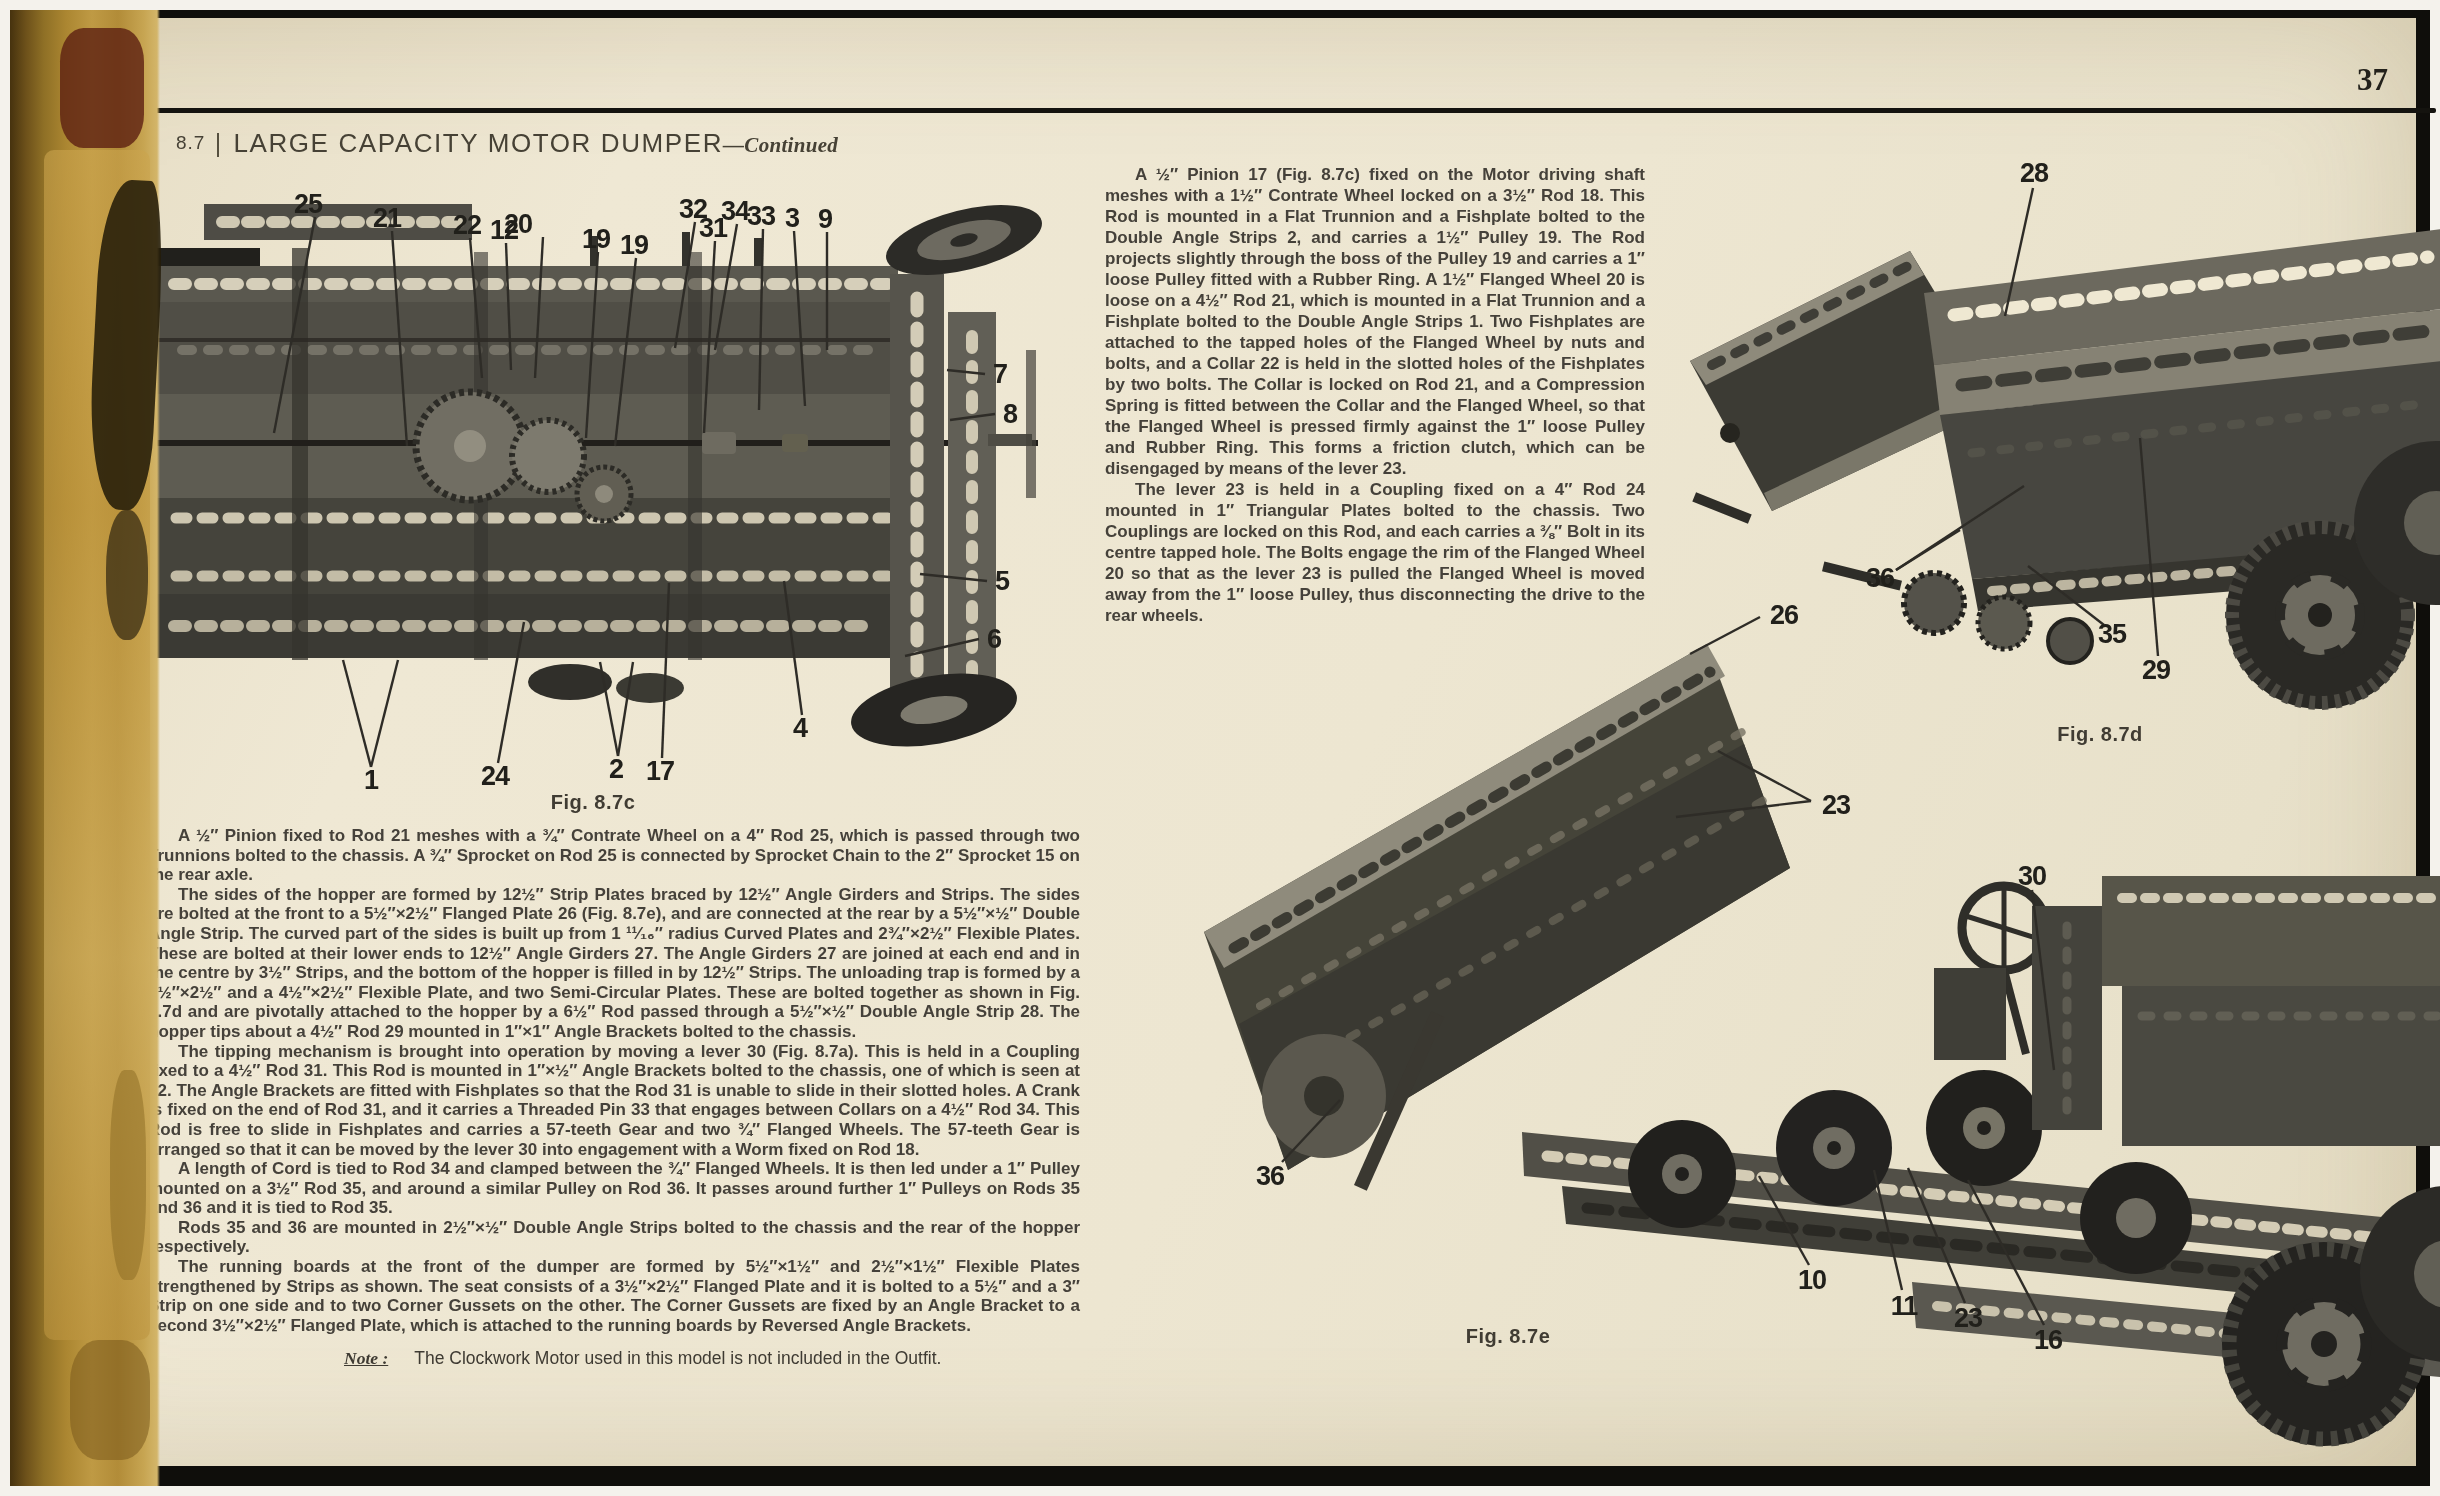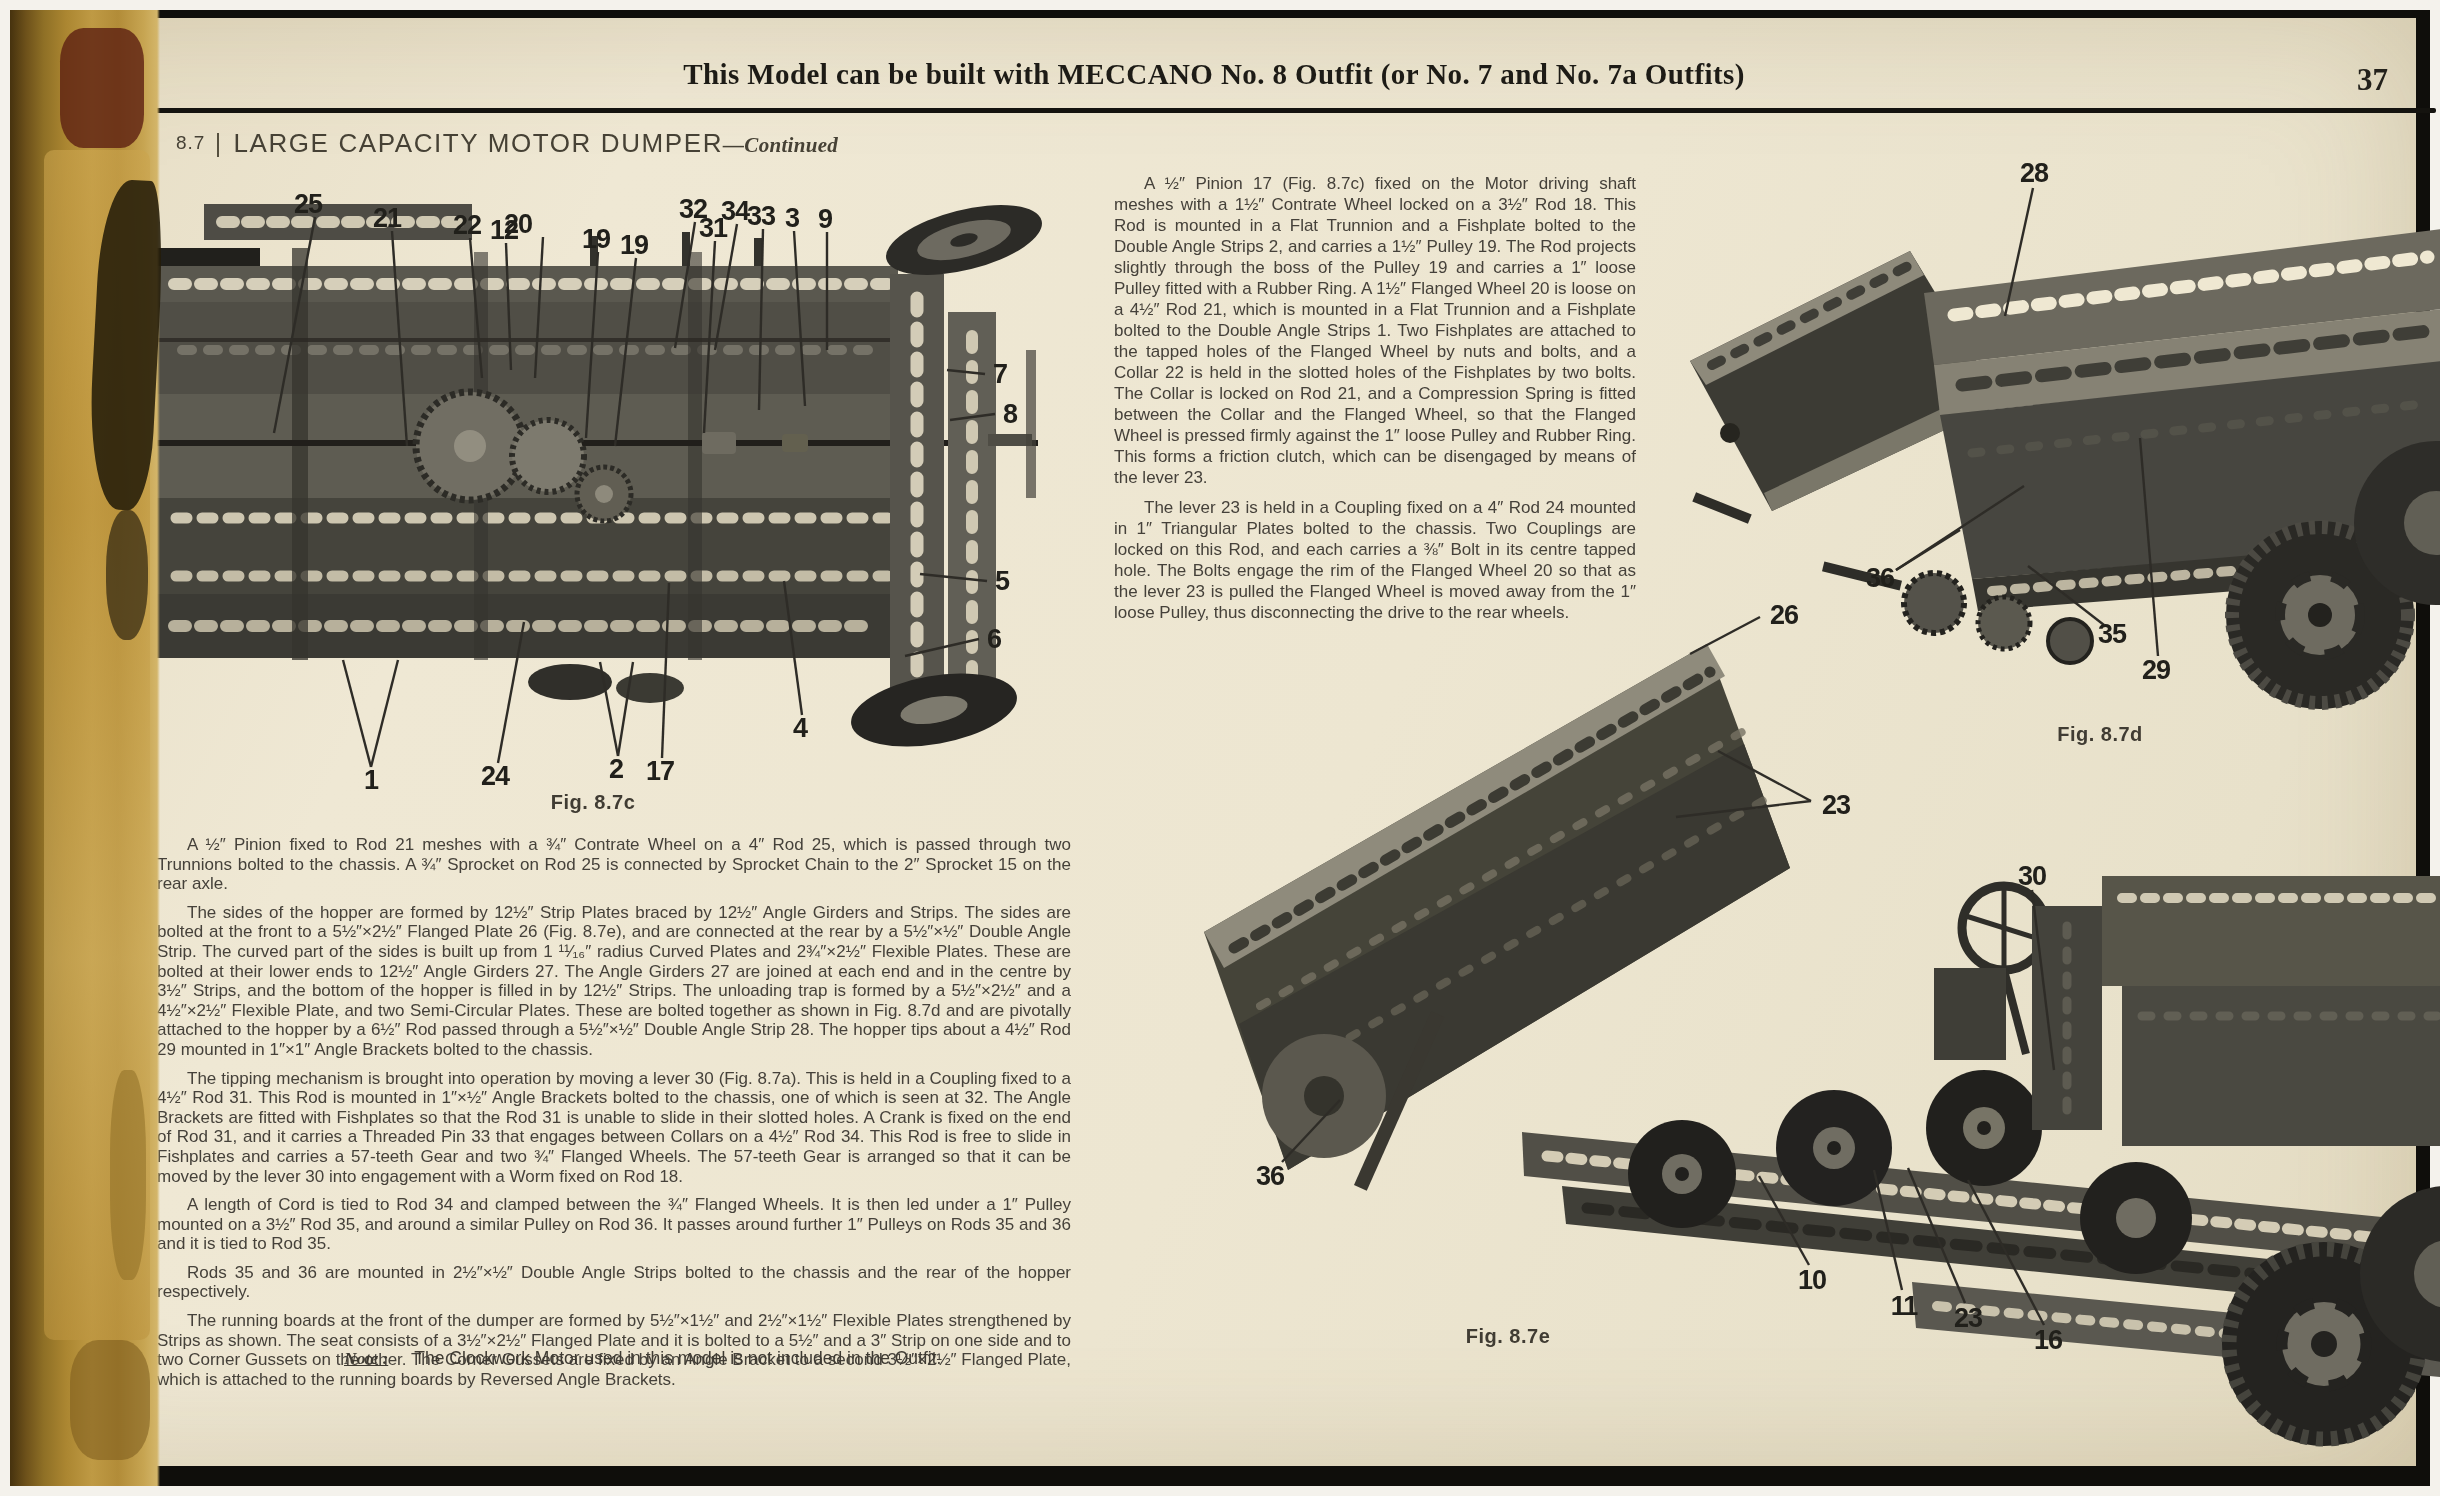--- a/index.html
+++ b/index.html
@@ -29,38 +29,37 @@
     font-family:"Liberation Serif",serif;font-weight:bold;font-size:29px;color:#1d1b16;letter-spacing:.4px;}
   .pageno{position:absolute;right:28px;top:44px;font-family:"Liberation Serif",serif;font-weight:bold;font-size:31px;color:#23211b;}
   .rule{position:absolute;left:138px;top:90px;width:2286px;height:5px;background:#14130f;border-radius:2px;}
   .section{position:absolute;left:164px;top:110px;color:#464135;}
   .section .num{font-size:19px;vertical-align:3px;letter-spacing:1px;}
   .section .bar{display:inline-block;width:2px;height:24px;background:#56503f;margin:0 14px -5px 12px;}
   .section .title{font-size:26px;letter-spacing:1.6px;}
   .section .cont{font-family:"Liberation Serif",serif;font-style:italic;font-weight:bold;font-size:21px;letter-spacing:.3px;}
   
   .col{position:absolute;color:#45413a;text-align:justify;}
-  .col p{margin:9px;text-indent:30px;}
+  .col p{margin:0;text-indent:30px;font-weight:bold;}
   .rcol{left:1093px;top:146px;width:540px;font-size:17px;line-height:21px;}
   .lcol{left:136px;top:808px;width:932px;font-size:17px;line-height:19.6px;}
   .note{position:absolute;left:332px;top:1330px;font-size:17.5px;color:#3e3a32;}
   .note .nl{font-family:"Liberation Serif",serif;font-style:italic;font-weight:bold;margin-right:26px;text-decoration:underline;}
   
   .fig{position:absolute;}
   .cap{position:absolute;font-size:20px;font-weight:bold;color:#403c33;letter-spacing:.5px;transform:translate(-50%,-50%);text-align:center;}
   .co{position:absolute;transform:translate(-50%,-50%);font-weight:bold;font-size:27px;color:#21201b;letter-spacing:-1px;}
   .leaders{position:absolute;left:0;top:0;pointer-events:none;}
 </style>
 </head>
 <body>
 
 <div class="scan">
   <div class="paper">
 
-    <div class="hdr">This Model can be built with MECCANO No. 8 Outfit (or No. 7 and No. 7a Outfits)</div>
     <div class="pageno">37</div>
     <div class="rule"></div>
 
     <div class="section">
       <span class="num">8.7</span><span class="bar"></span><span class="title">LARGE CAPACITY MOTOR DUMPER</span><span class="cont">—Continued</span>
     </div>
 
     <svg class="fig" style="left:130px;top:170px" width="930" height="620" viewBox="0 0 930 620">
       <rect x="0" y="60" width="118" height="322" fill="#21201c"></rect>
       <rect x="62" y="16" width="268" height="36" fill="#4e4c45"></rect>

